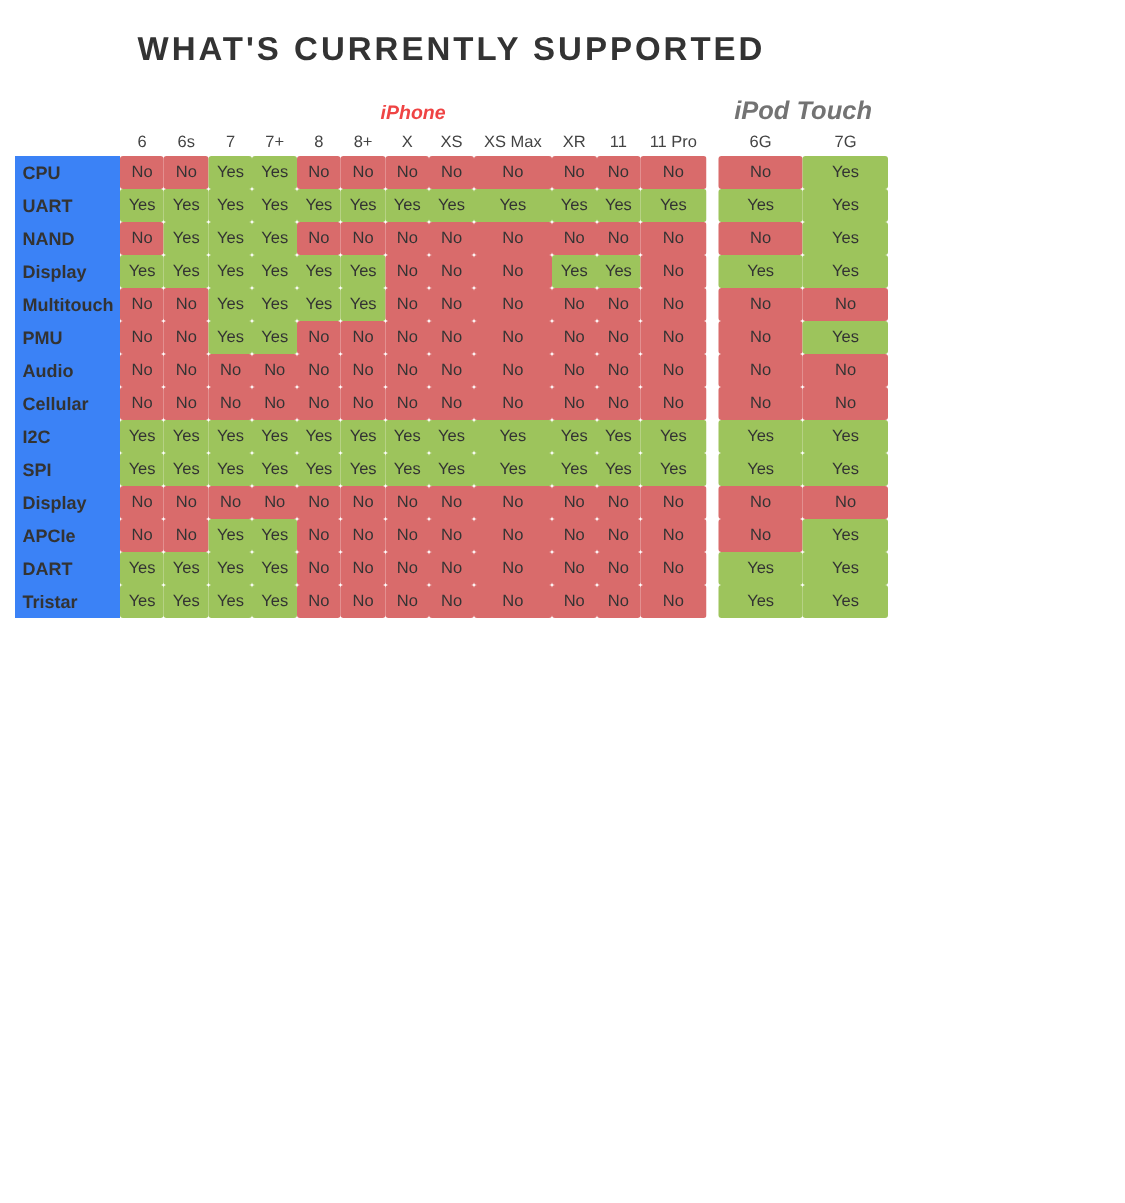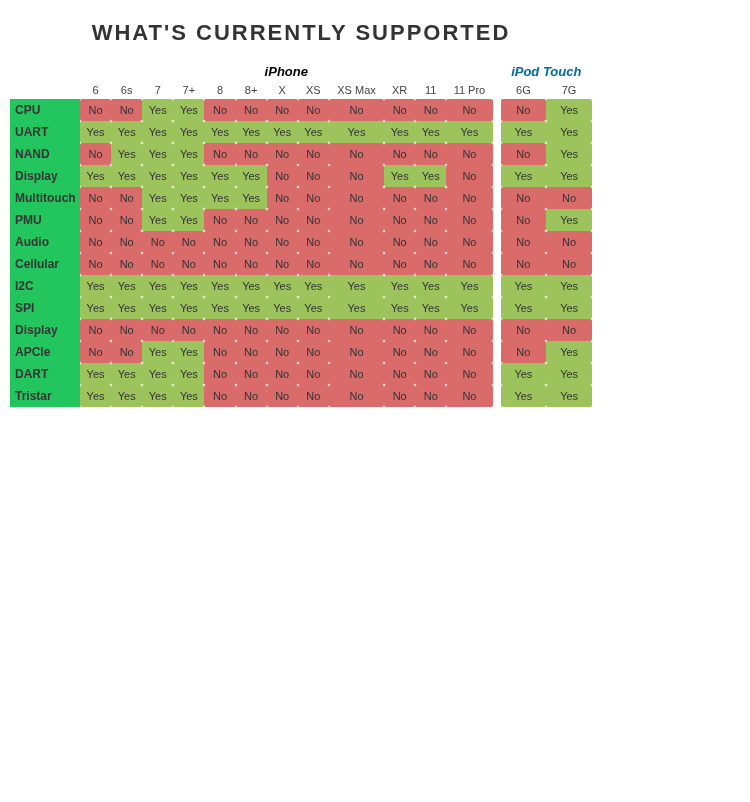--- a/index.html
+++ b/index.html
@@ -56,21 +56,21 @@
       padding: 4px 3px;
       font-size: 11px;
       color: #333;
     }
     .data-row td.row-label {
       text-align: left;
       font-weight: bold;
       font-size: 12px;
       color: #333;
       padding-left: 5px;
-      background: #22c55e;
+      background: #3b82f6;
     }
     .yes {
       background-color: #9dc45c;
       color: #fff;
       border-radius: 2px;
     }
     .no {
       background-color: #d96b6b;
       color: #fff;
       border-radius: 2px;
@@ -87,25 +87,25 @@
 <body>
 
 <div class="page">
   <h1>WHAT'S CURRENTLY SUPPORTED</h1>
   <div class="table-wrapper">
     <table>
       <thead>
         <tr class="group-header">
           <th class="row-label"></th>
 
-          <th colspan="12" style="text-align:center; font-style:italic; color:#000000; font-size:13px;">iPhone</th>
+          <th colspan="12" style="text-align:center; font-style:italic; color:#ef4444; font-size:13px;">iPhone</th>
 
           <th class="spacer"></th>
 
-          <th colspan="2" style="text-align:center; font-style:italic; color:#0369a1; font-size:13px;">iPod Touch</th>
+          <th colspan="2" style="text-align:center; font-style:italic; color:#737373; font-size:17px;">iPod Touch</th>
         </tr>
         <tr class="col-header">
           <th class="row-label"></th>
           <th>6</th>
           <th>6s</th>
           <th>7</th>
           <th>7+</th>
           <th>8</th>
           <th>8+</th>
           <th>X</th>

